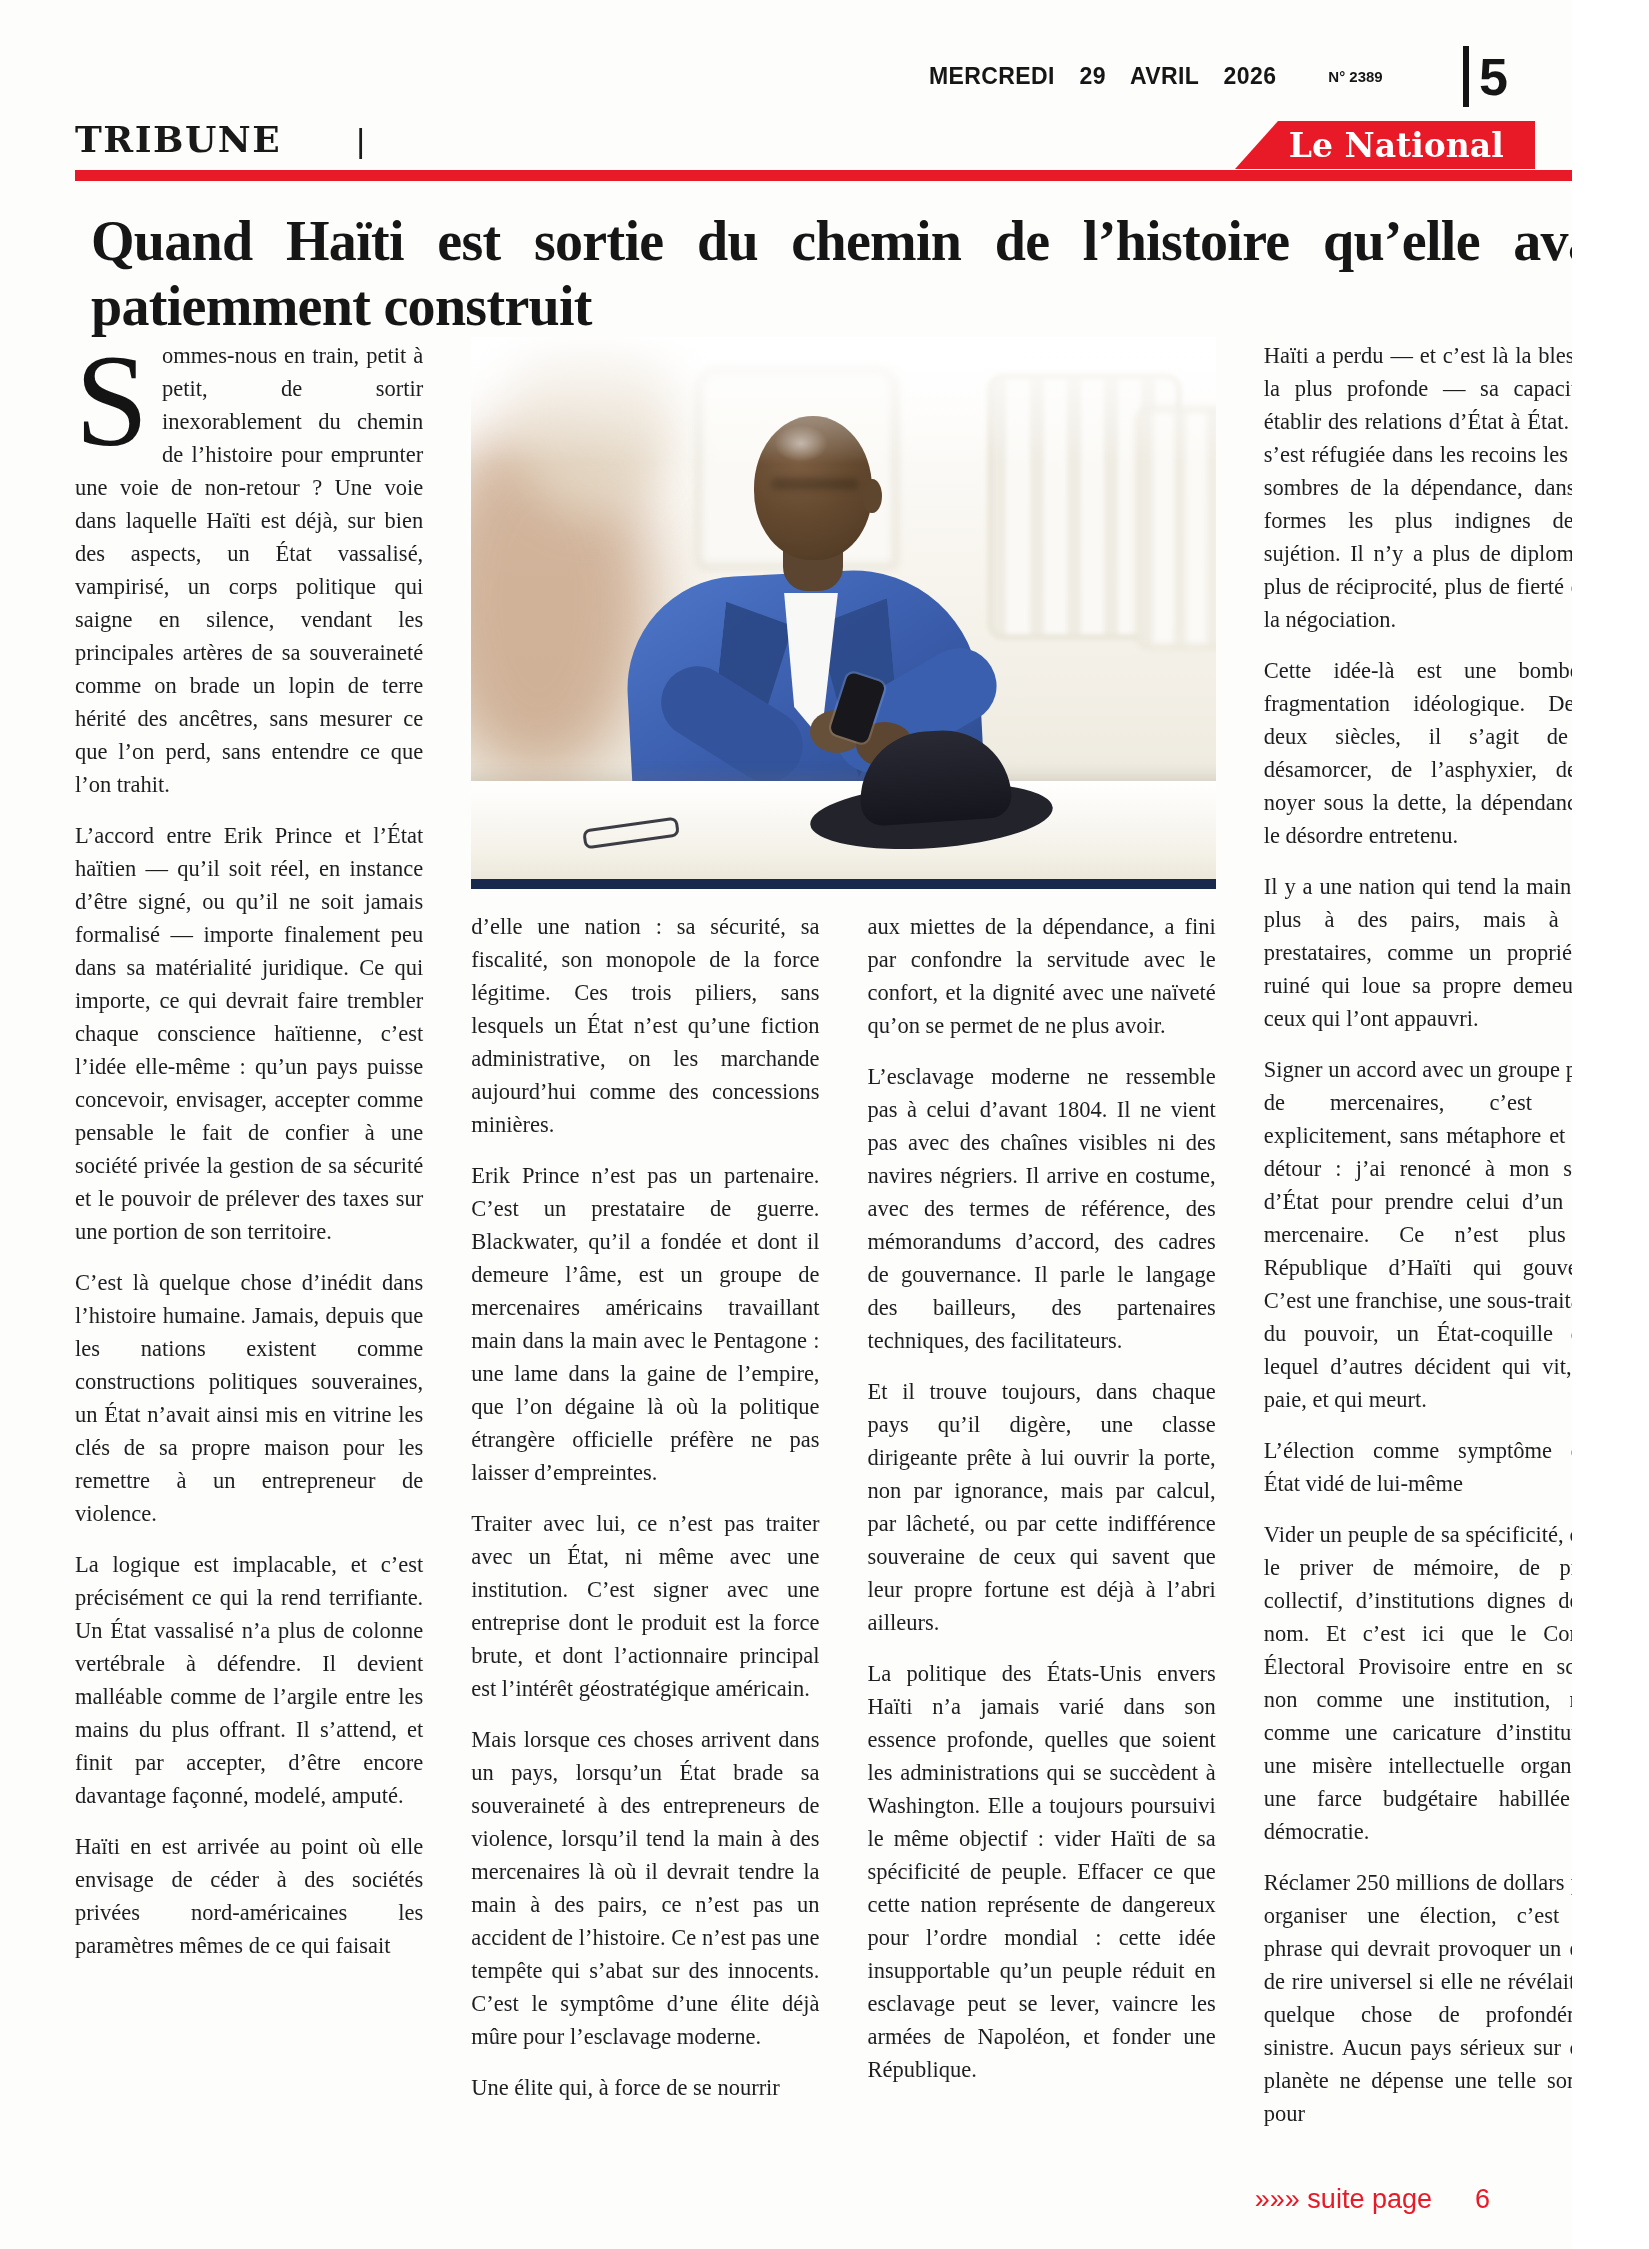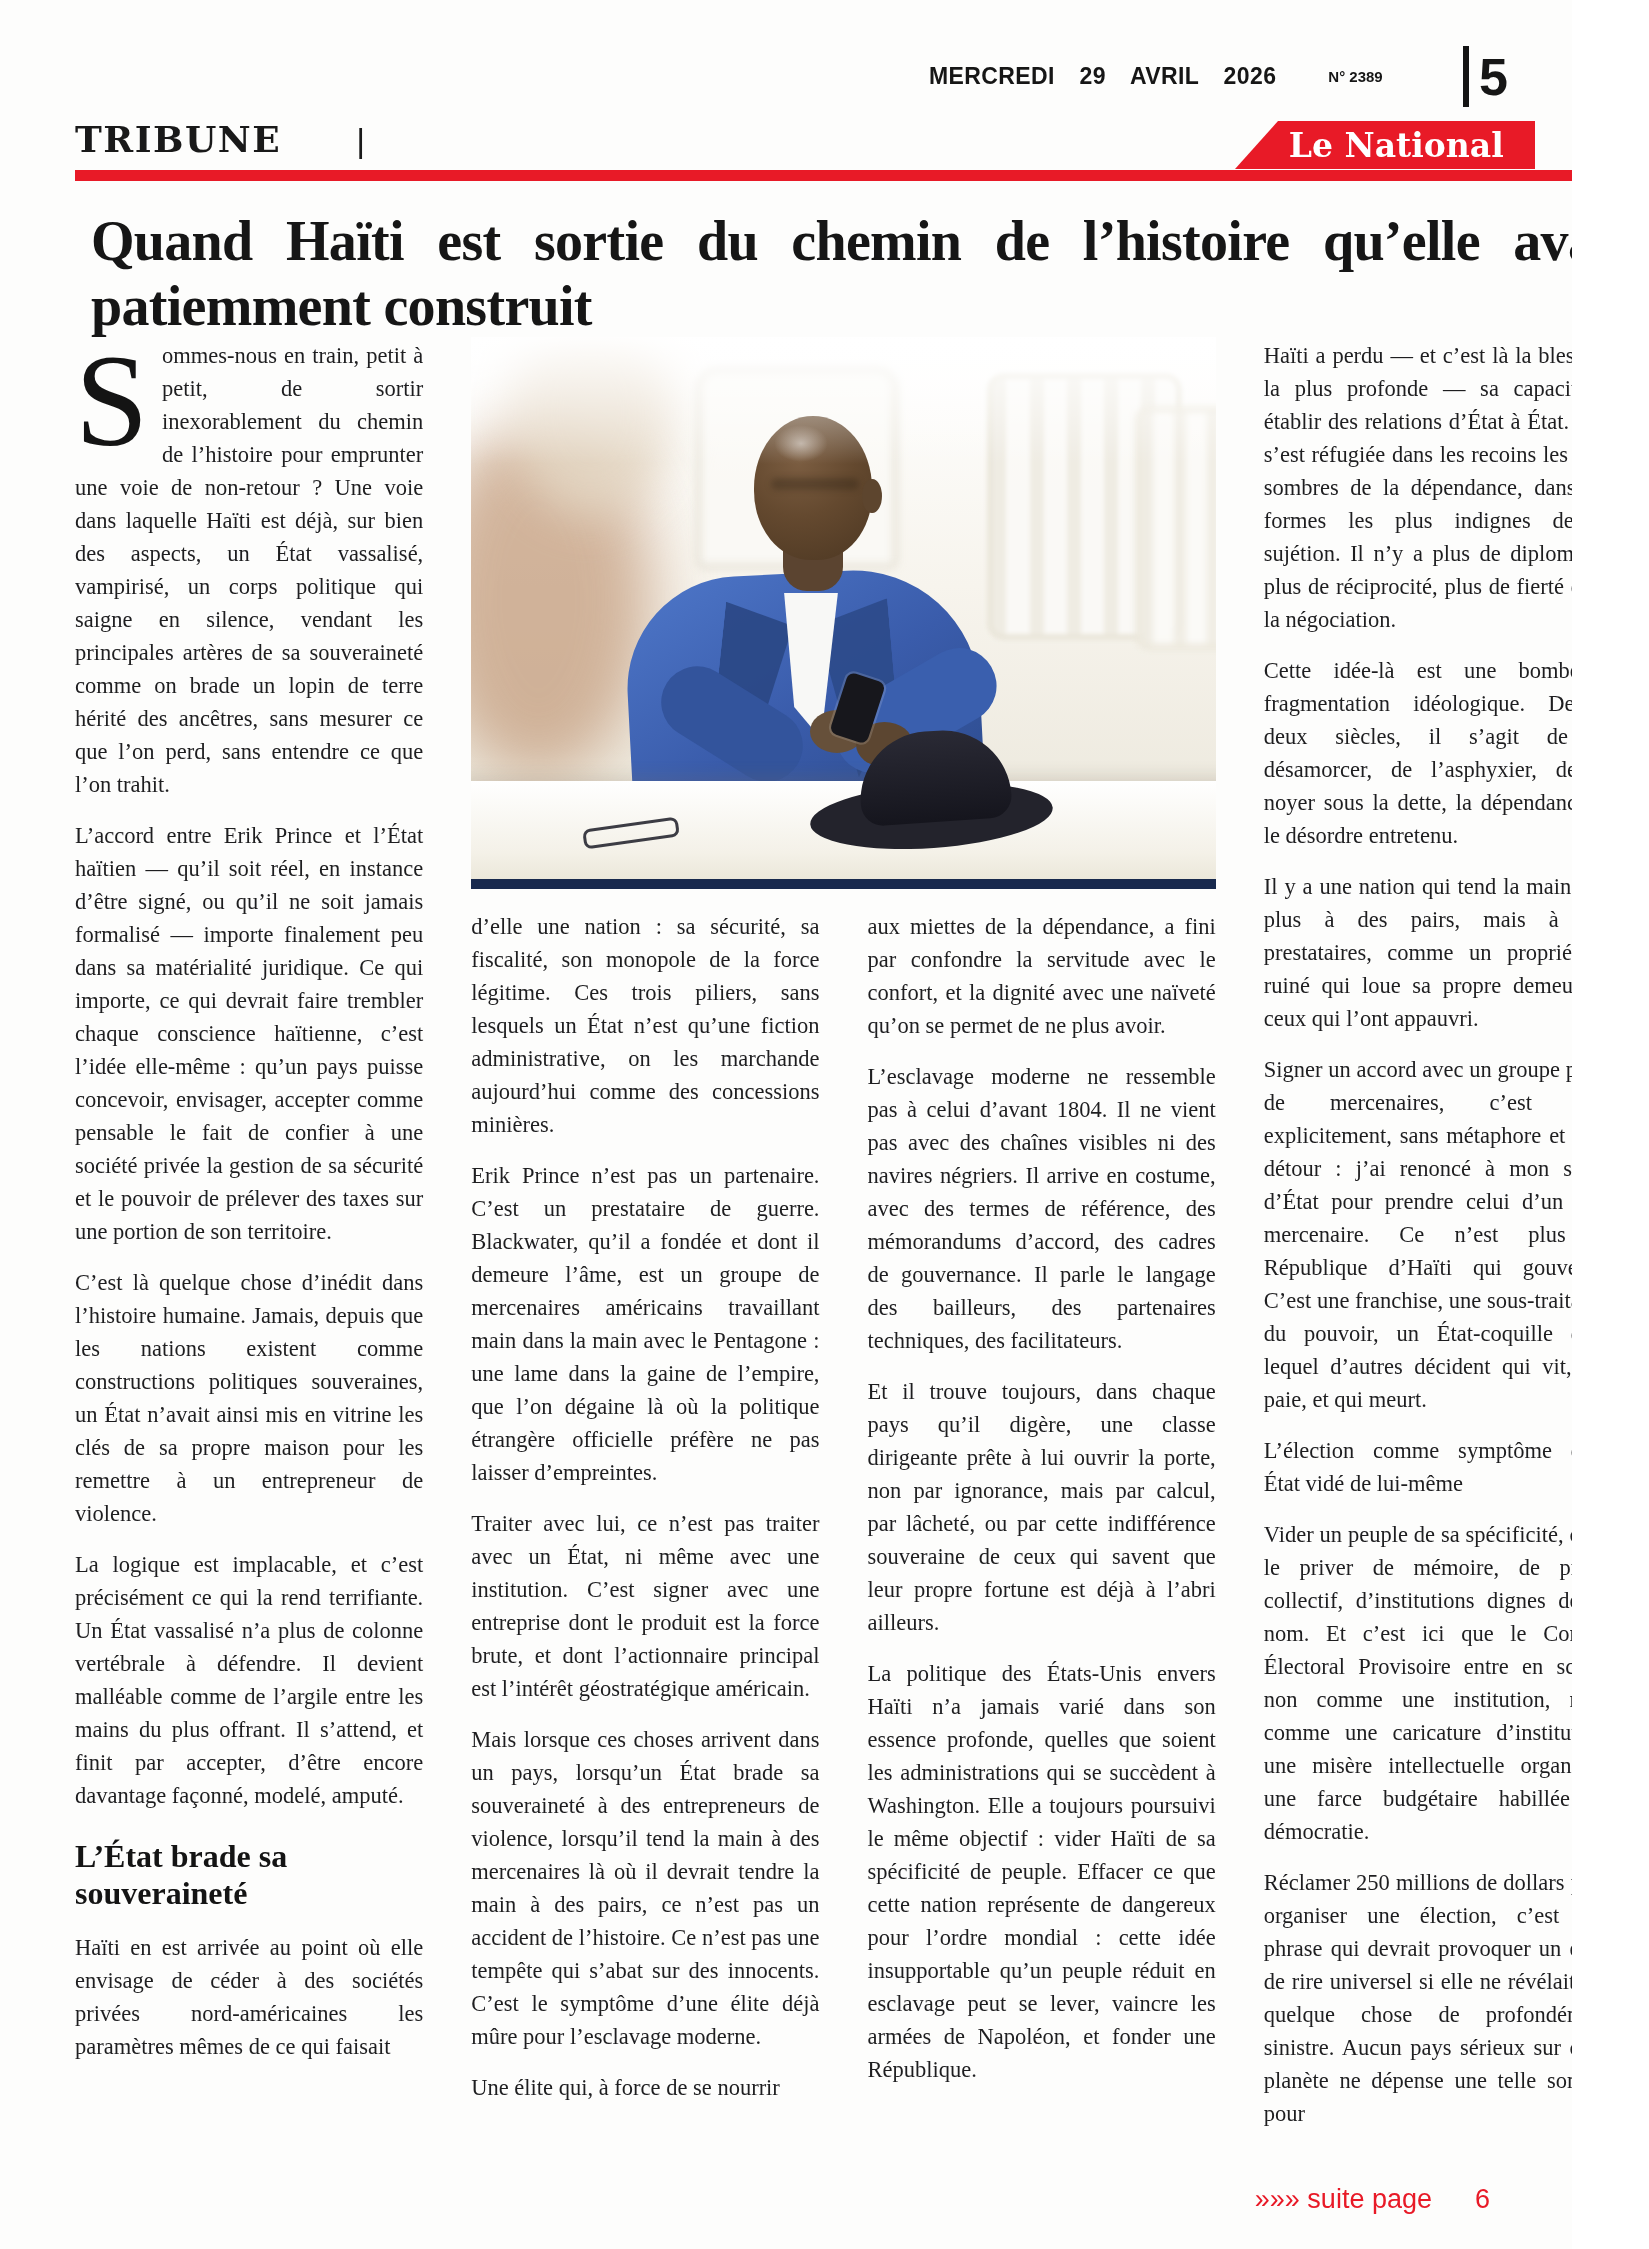--- a/index.html
+++ b/index.html
@@ -155,21 +155,20 @@
     <div class="ph-border-bottom"></div>
   </div>
 
   <main class="body-grid">
 
     <div class="col">
       <p><span class="dropcap">S</span><span>ommes-nous en train, petit à petit, de sortir inexorablement du chemin de l’histoire pour emprunter une voie de non-retour ? Une voie dans laquelle Haïti est déjà, sur bien des aspects, un État vassalisé, vampirisé, un corps politique qui saigne en silence, vendant les principales artères de sa souveraineté comme on brade un lopin de terre hérité des ancêtres, sans mesurer ce que l’on perd, sans entendre ce que l’on trahit.</span></p>
       <p>L’accord entre Erik Prince et l’État haïtien — qu’il soit réel, en instance d’être signé, ou qu’il ne soit jamais formalisé — importe finalement peu dans sa matérialité juridique. Ce qui importe, ce qui devrait faire trembler chaque conscience haïtienne, c’est l’idée elle-même : qu’un pays puisse concevoir, envisager, accepter comme pensable le fait de confier à une société privée la gestion de sa sécurité et le pouvoir de prélever des taxes sur une portion de son territoire.</p>
       <p>C’est là quelque chose d’inédit dans l’histoire humaine. Jamais, depuis que les nations existent comme constructions politiques souveraines, un État n’avait ainsi mis en vitrine les clés de sa propre maison pour les remettre à un entrepreneur de violence.</p>
       <p>La logique est implacable, et c’est précisément ce qui la rend terrifiante. Un État vassalisé n’a plus de colonne vertébrale à défendre. Il devient malléable comme de l’argile entre les mains du plus offrant. Il s’attend, et finit par accepter, d’être encore davantage façonné, modelé, amputé.</p>
-      <h2 class="subhead">L’État brade sa souveraineté</h2>
       <p>Haïti en est arrivée au point où elle envisage de céder à des sociétés privées nord-américaines les paramètres mêmes de ce qui faisait</p>
     </div>
 
     <div class="col">
       <div class="photo-spacer"></div>
       <p>d’elle une nation : sa sécurité, sa fiscalité, son monopole de la force légitime. Ces trois piliers, sans lesquels un État n’est qu’une fiction administrative, on les marchande aujourd’hui comme des concessions minières.</p>
       <p>Erik Prince n’est pas un partenaire. C’est un prestataire de guerre. Blackwater, qu’il a fondée et dont il demeure l’âme, est un groupe de mercenaires américains travaillant main dans la main avec le Pentagone : une lame dans la gaine de l’empire, que l’on dégaine là où la politique étrangère officielle préfère ne pas laisser d’empreintes.</p>
       <p>Traiter avec lui, ce n’est pas traiter avec un État, ni même avec une institution. C’est signer avec une entreprise dont le produit est la force brute, et dont l’actionnaire principal est l’intérêt géostratégique américain.</p>
       <p>Mais lorsque ces choses arrivent dans un pays, lorsqu’un État brade sa souveraineté à des entrepreneurs de violence, lorsqu’il tend la main à des mercenaires là où il devrait tendre la main à des pairs, ce n’est pas un accident de l’histoire. Ce n’est pas une tempête qui s’abat sur des innocents. C’est le symptôme d’une élite déjà mûre pour l’esclavage moderne.</p>
       <p>Une élite qui, à force de se nourrir</p>

